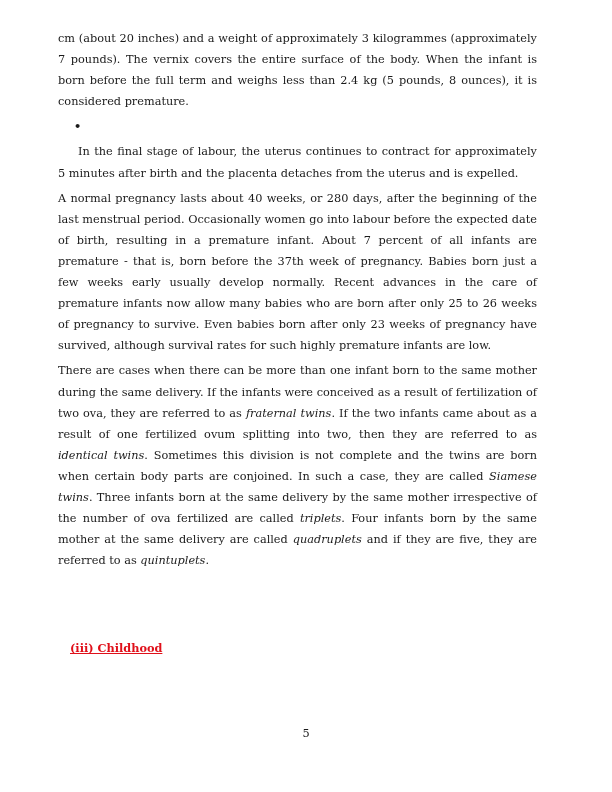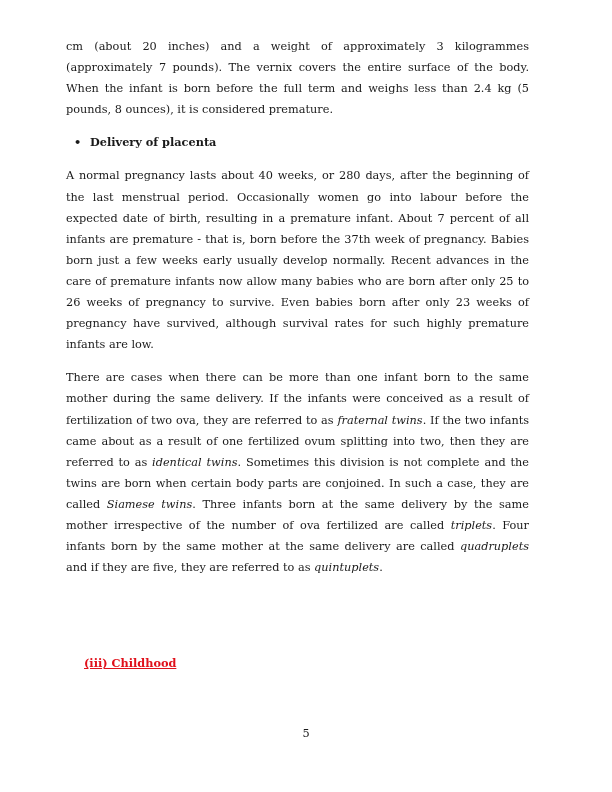--- a/index.html
+++ b/index.html
@@ -17,41 +17,41 @@
   }
   .page {
     position: absolute;
     left: 54px;
     top: 24px;
     width: 487px;
     font-size: 11.3px;
     line-height: 21.1px;
   }
   .para {
-    margin: 12px;
+    margin: 4px;
     text-align: justify;
     text-align-last: left;
   }
   .indent { text-indent: 20px; }
   .bullet-row {
     display: flex;
     align-items: baseline;
     margin-left: 20px;
     font-weight: bold;
   }
   .bullet-dot {
     display: inline-block;
     width: 16px;
     font-weight: bold;
   }
   .heading {
     color: #e0101a;
     font-weight: bold;
     text-decoration: underline;
-    margin-left: 30px;
+    margin-left: 16px;
   }
   .spacer-large { height: 63px; }
   .spacer-mid { height: 21px; }
   .page-number {
     position: absolute;
     left: 0;
     width: 612px;
     top: 727px;
     text-align: center;
     font-size: 11.3px;
@@ -59,23 +59,23 @@
   }
 </style>
 </head>
 <body>
 
 <div class="page">
   <p class="para">cm (about 20 inches) and a weight of approximately 3 kilogrammes (approximately 7 pounds). The vernix covers the entire surface of the body. When the infant is born before the full term and weighs less than 2.4 kg (5 pounds, 8 ounces), it is considered premature.</p>
 
   <div class="bullet-row">
     <span class="bullet-dot">•</span>
-    <span>Delivery of placenta</span>
   </div>
 
+  <p class="para indent">In the final stage of labour, the uterus continues to contract for approximately 5 minutes after birth and the placenta detaches from the uterus and is expelled.</p>
 
   <p class="para">A normal pregnancy lasts about 40 weeks, or 280 days, after the beginning of the last menstrual period. Occasionally women go into labour before the expected date of birth, resulting in a premature infant. About 7 percent of all infants are premature - that is, born before the 37th week of pregnancy. Babies born just a few weeks early usually develop normally. Recent advances in the care of premature infants now allow many babies who are born after only 25 to 26 weeks of pregnancy to survive. Even babies born after only 23 weeks of pregnancy have survived, although survival rates for such highly premature infants are low.</p>
 
   <p class="para"><span>There are cases when there can be more than one infant born to the same mother during the same delivery. If the infants were conceived as a result of fertilization of two ova, they are referred to as </span><em>fraternal twins</em><span>. If the two infants came about as a result of one fertilized ovum splitting into two, then they are referred to as </span><em>identical twins</em><span>. Sometimes this division is not complete and the twins are born when certain body parts are conjoined. In such a case, they are called </span><em>Siamese twins</em><span>. Three infants born at the same delivery by the same mother irrespective of the number of ova fertilized are called </span><em>triplets</em><span>. Four infants born by the same mother at the same delivery are called </span><em>quadruplets</em><span> and if they are five, they are referred to as </span><em>quintuplets</em><span>.</span></p>
 
   <div class="spacer-large"></div>
 
   <div class="heading">(iii) Childhood</div>
 
   <div class="spacer-mid"></div>

